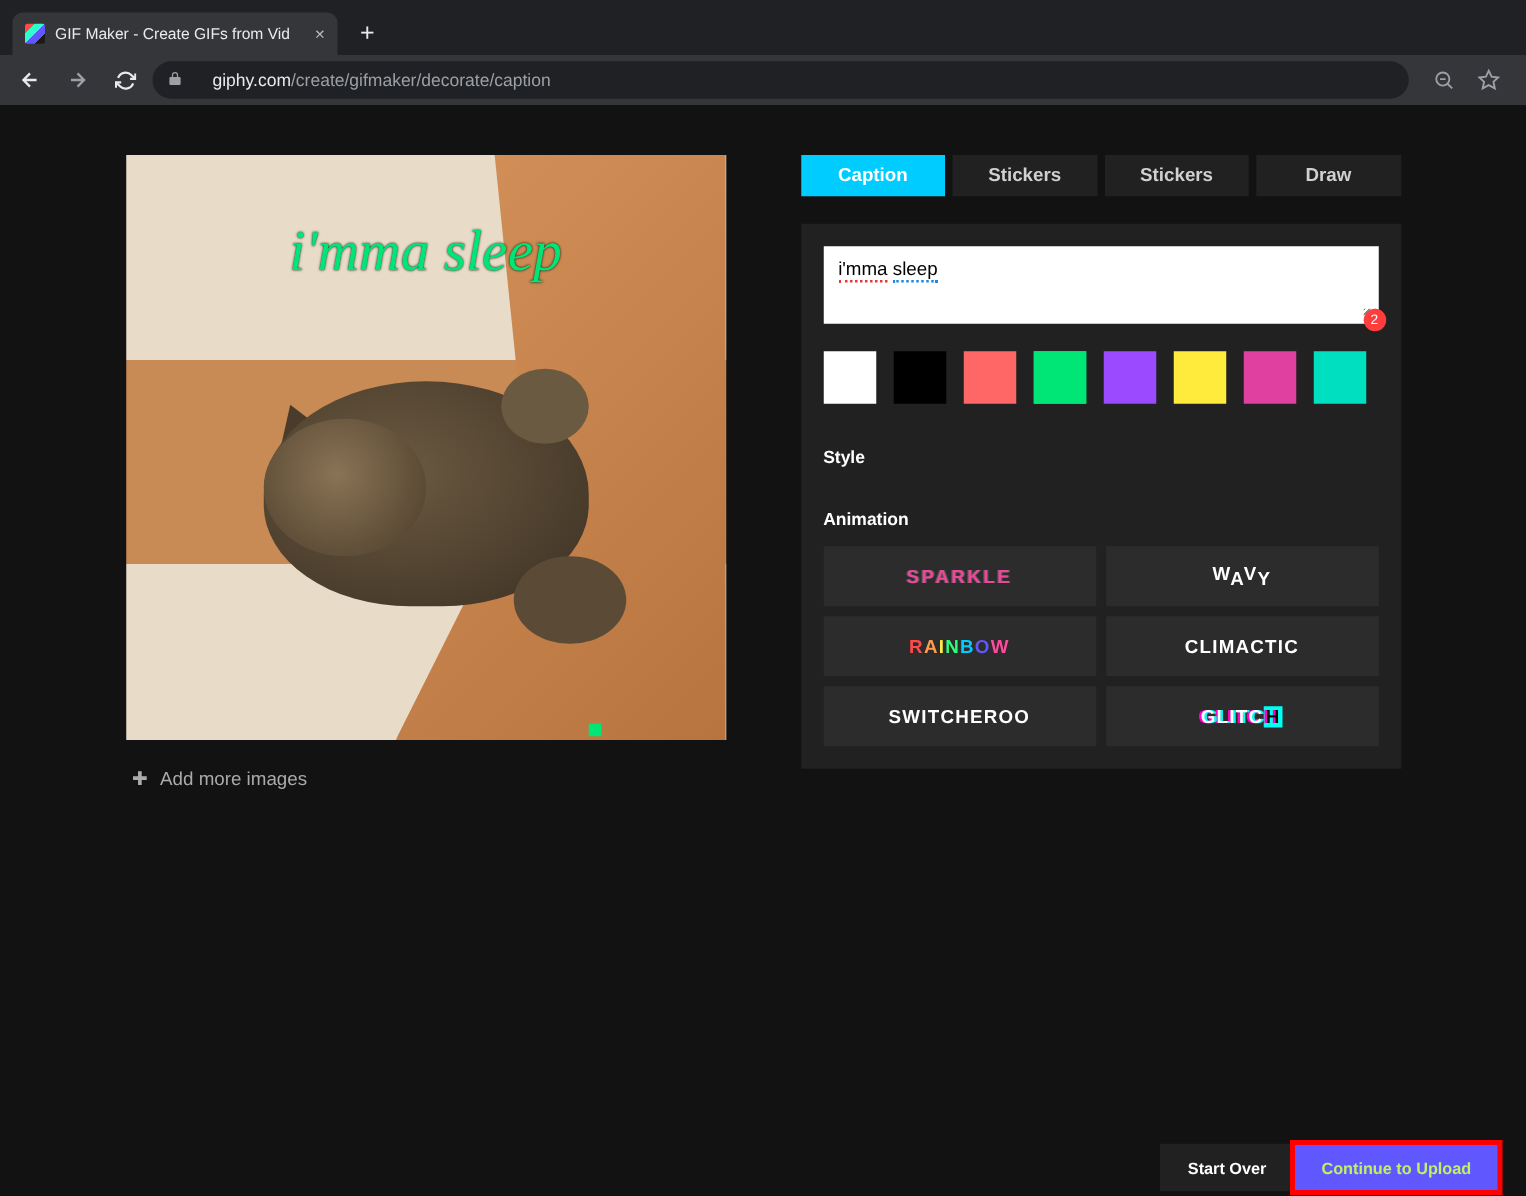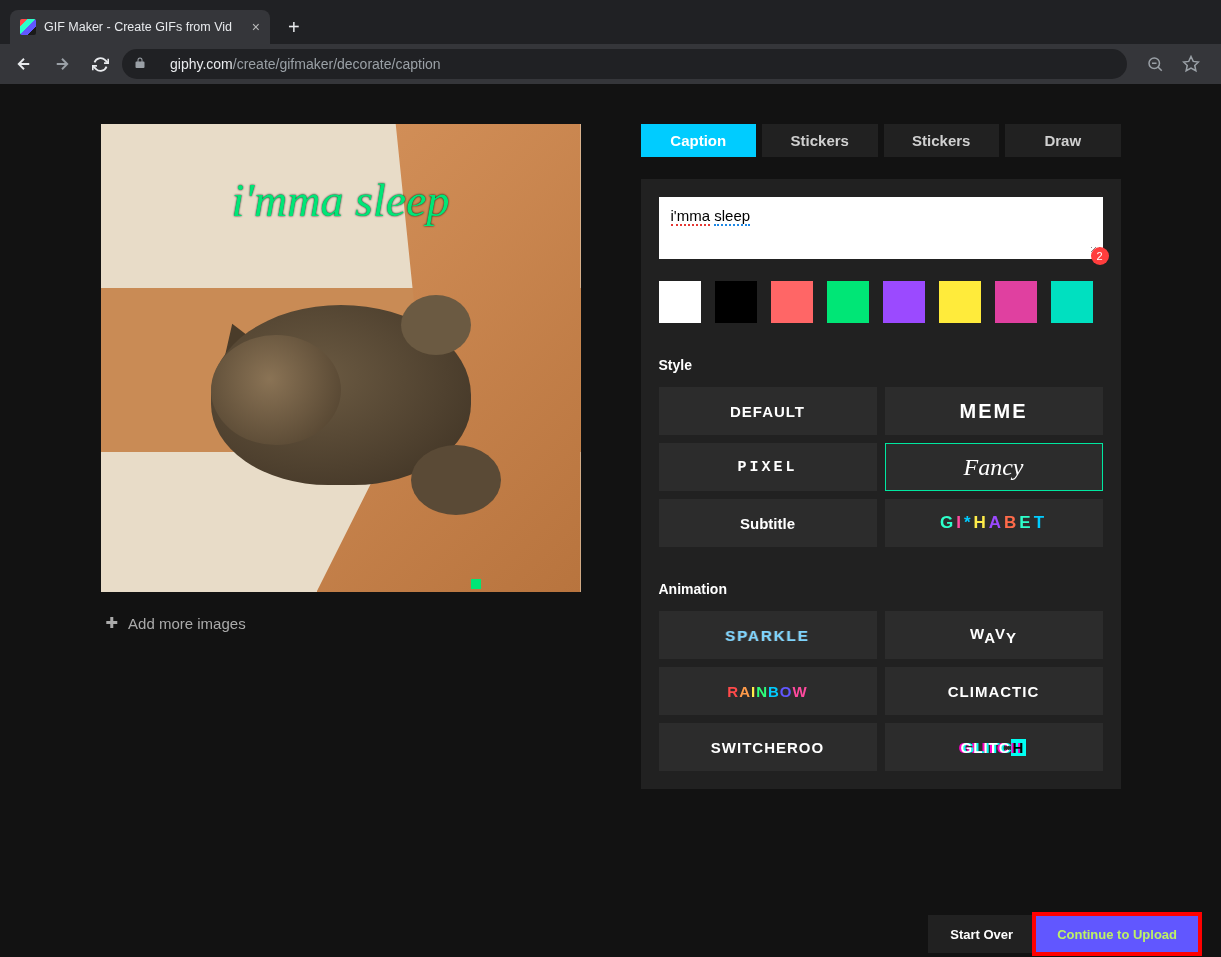--- a/index.html
+++ b/index.html
@@ -245,21 +245,21 @@
   .style-subtitle { font-weight: 600; letter-spacing: 0;}
   .giphabet span:nth-child(1){color:#2dffca;}
   .giphabet span:nth-child(2){color:#ff4a9e;}
   .giphabet span:nth-child(3){color:#00ccff;}
   .giphabet span:nth-child(4){color:#ffec4a;}
   .giphabet span:nth-child(5){color:#9b4aff;}
   .giphabet span:nth-child(6){color:#ff6b4a;}
   .giphabet span:nth-child(7){color:#2dffca;}
   .giphabet span:nth-child(8){color:#00ccff;}
   .giphabet {font-size:17px;letter-spacing:3px;font-weight:900;}
-  .anim-sparkle { color:#7dd3fc; text-shadow: 1px 0 #555, -1px 0 #555; letter-spacing:2px;}
+  .anim-sparkle { color:#ec4899; text-shadow: 1px 0 #555, -1px 0 #555; letter-spacing:2px;}
   .anim-wavy span:nth-child(odd){position:relative;top:-2px;}
   .anim-wavy span:nth-child(even){position:relative;top:2px;}
   .rainbow span:nth-child(1){color:#ff4a4a;}
   .rainbow span:nth-child(2){color:#ff9b4a;}
   .rainbow span:nth-child(3){color:#ffec4a;}
   .rainbow span:nth-child(4){color:#2dff7a;}
   .rainbow span:nth-child(5){color:#00ccff;}
   .rainbow span:nth-child(6){color:#6157ff;}
   .rainbow span:nth-child(7){color:#ff4a9e;}
   .anim-glitch { color:#fff; text-shadow: 2px 0 #00fff2, -2px 0 #ff00c8;}
@@ -380,30 +380,20 @@
           <div class="swatch" style="background:#000000"></div>
           <div class="swatch" style="background:#ff6666"></div>
           <div class="swatch selected" style="background:#00e676"></div>
           <div class="swatch" style="background:#9b4aff"></div>
           <div class="swatch" style="background:#ffeb3b"></div>
           <div class="swatch" style="background:#e040a0"></div>
           <div class="swatch" style="background:#00e0c0"></div>
         </div>
 
         <div class="section-label">Style</div>
-        <div class="grid2">
-          <div class="style-btn">DEFAULT</div>
-          <div class="style-btn style-meme">MEME</div>
-          <div class="style-btn style-pixel">PIXEL</div>
-          <div class="style-btn style-fancy selected">Fancy</div>
-          <div class="style-btn style-subtitle">Subtitle</div>
-          <div class="style-btn">
-            <span class="giphabet"><span>G</span><span>I</span><span>*</span><span>H</span><span>A</span><span>B</span><span>E</span><span>T</span></span>
-          </div>
-        </div>
 
         <div class="section-label">Animation</div>
         <div class="grid2">
           <div class="style-btn anim-sparkle">SPARKLE</div>
           <div class="style-btn">
             <span class="anim-wavy"><span>W</span><span>A</span><span>V</span><span>Y</span></span>
           </div>
           <div class="style-btn">
             <span class="rainbow"><span>R</span><span>A</span><span>I</span><span>N</span><span>B</span><span>O</span><span>W</span></span>
           </div>

